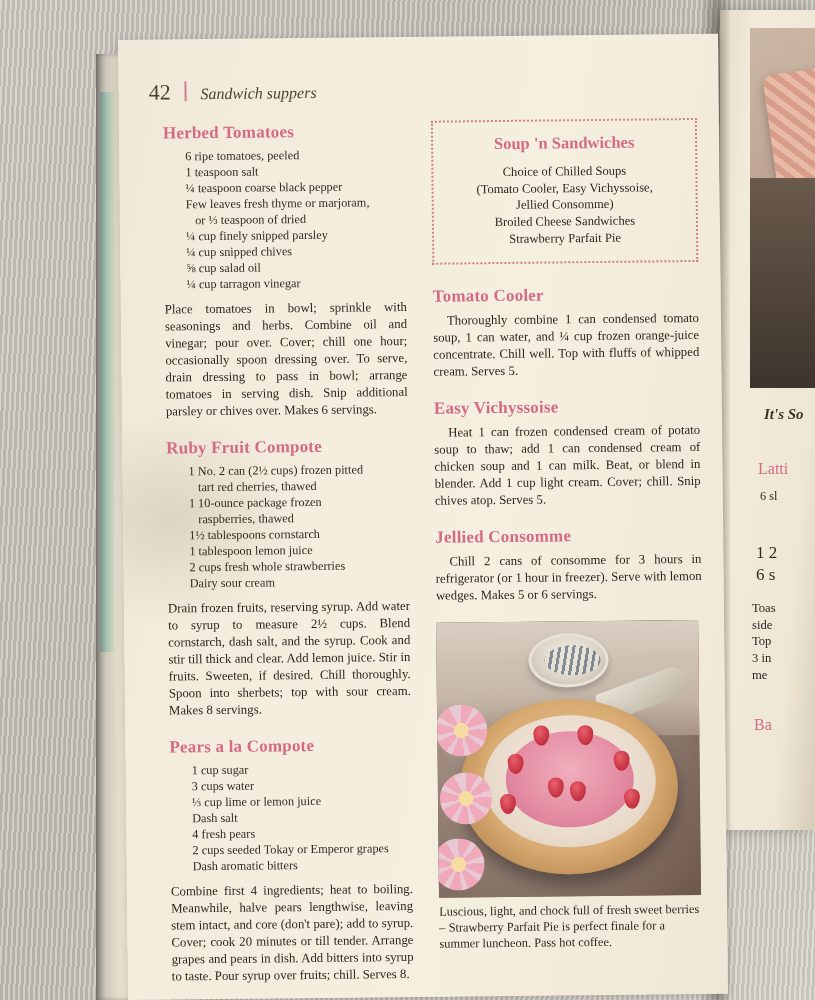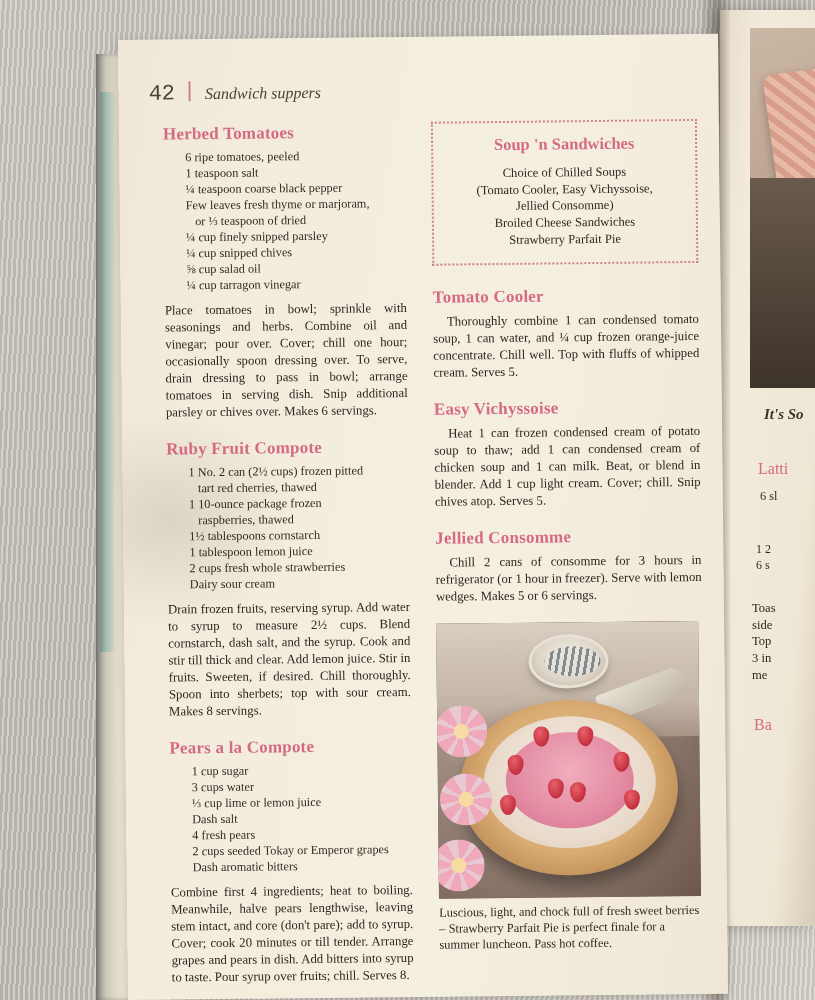--- a/index.html
+++ b/index.html
@@ -67,21 +67,21 @@
     padding: 40px 22px 0 26px;
     box-sizing: border-box;
   }
 
   
   .page-right {
     position: absolute;
     left: 720px;
     top: 10px;
     width: 95px;
-    height: 916px;
+    height: 820px;
     background: linear-gradient(95deg, #e6dccb 0%, #f2ebdb 25%, #efe7d5 75%, #d6ccb8 100%);
     box-shadow: -6px 0 14px rgba(0,0,0,0.25);
     overflow: hidden;
   }
   .gutter-shadow {
     position: absolute;
     left: 700px;
     top: 0;
     width: 30px;
     height: 1000px;
@@ -93,21 +93,21 @@
   .page-header {
     display: flex;
     align-items: baseline;
     gap: 14px;
     padding-left: 4px;
     margin-bottom: 18px;
   }
   .folio {
     font-size: 22px;
     color: #4a4338;
-    font-family: Liberation Mono, monospace;
+    font-family: Liberation Serif, serif;
   }
   .rule {
     width: 2px;
     height: 20px;
     background: #cf7f8f;
     position: relative;
     top: 2px;
   }
   .running-head {
     font-size: 16px;
@@ -279,21 +279,21 @@
     position: absolute; left: 26px; top: 450px;
     color: #d46a84; font-weight: normal; font-size: 16px;
   }
   .rp-ing {
     position: absolute; left: 28px; top: 478px;
     font-size: 12.3px; line-height: 1.32; color: #2f2b24;
     white-space: pre-line;
   }
   .rp-ing2 {
     position: absolute; left: 24px; top: 532px;
-    font-size: 12px; line-height: 1.32; color: #2f2b24;
+    font-size: 17px; line-height: 1.32; color: #2f2b24;
     white-space: pre-line;
   }
   .rp-method {
     position: absolute; left: 20px; top: 590px; width: 112px;
     font-size: 12.6px; line-height: 1.33; color: #2b2720;
     white-space: pre-line;
   }
   .rp-title2 {
     position: absolute; left: 22px; top: 706px;
     color: #d46a84; font-weight: normal; font-size: 16px;

